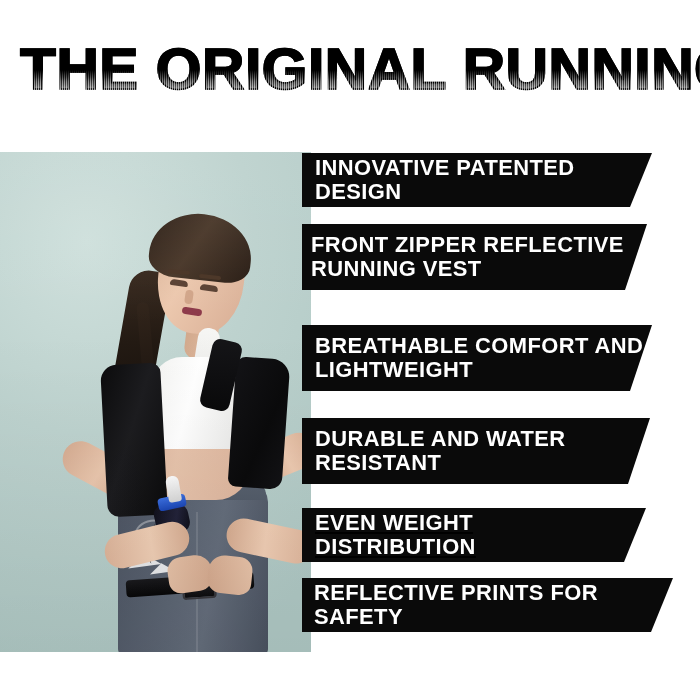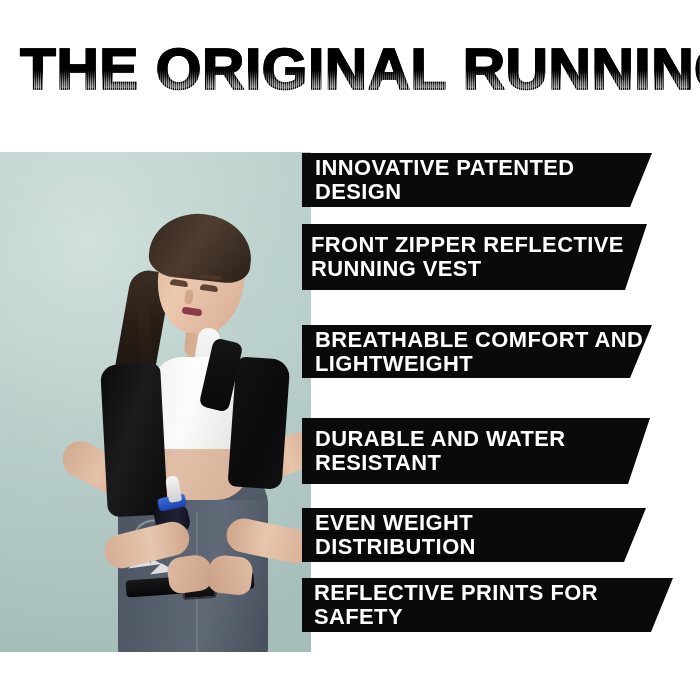--- a/index.html
+++ b/index.html
@@ -331,21 +331,21 @@
     font-weight: 700;
     font-size: 21.5px;
     line-height: 24px;
     letter-spacing: 0.4px;
     transform: scaleX(1.02);
     transform-origin: left center;
     white-space: pre-line;
   }
   #banner-0 { top: 3px;   width: 350px; height: 54px; }
   #banner-1 { top: 74px;  width: 345px; height: 66px; padding-left: 9px; }
-  #banner-2 { top: 175px; width: 350px; height: 53px; }
+  #banner-2 { top: 175px; width: 350px; height: 66px; }
   #banner-3 { top: 268px; width: 348px; height: 66px; }
   #banner-4 { top: 358px; width: 344px; height: 54px; text-decoration: underline; }
   #banner-5 { top: 428px; width: 371px; height: 54px; padding-left: 12px; }
 </style>
 </head>
 <body>
 
 <div id="poster">
 
   <div id="title-area">

